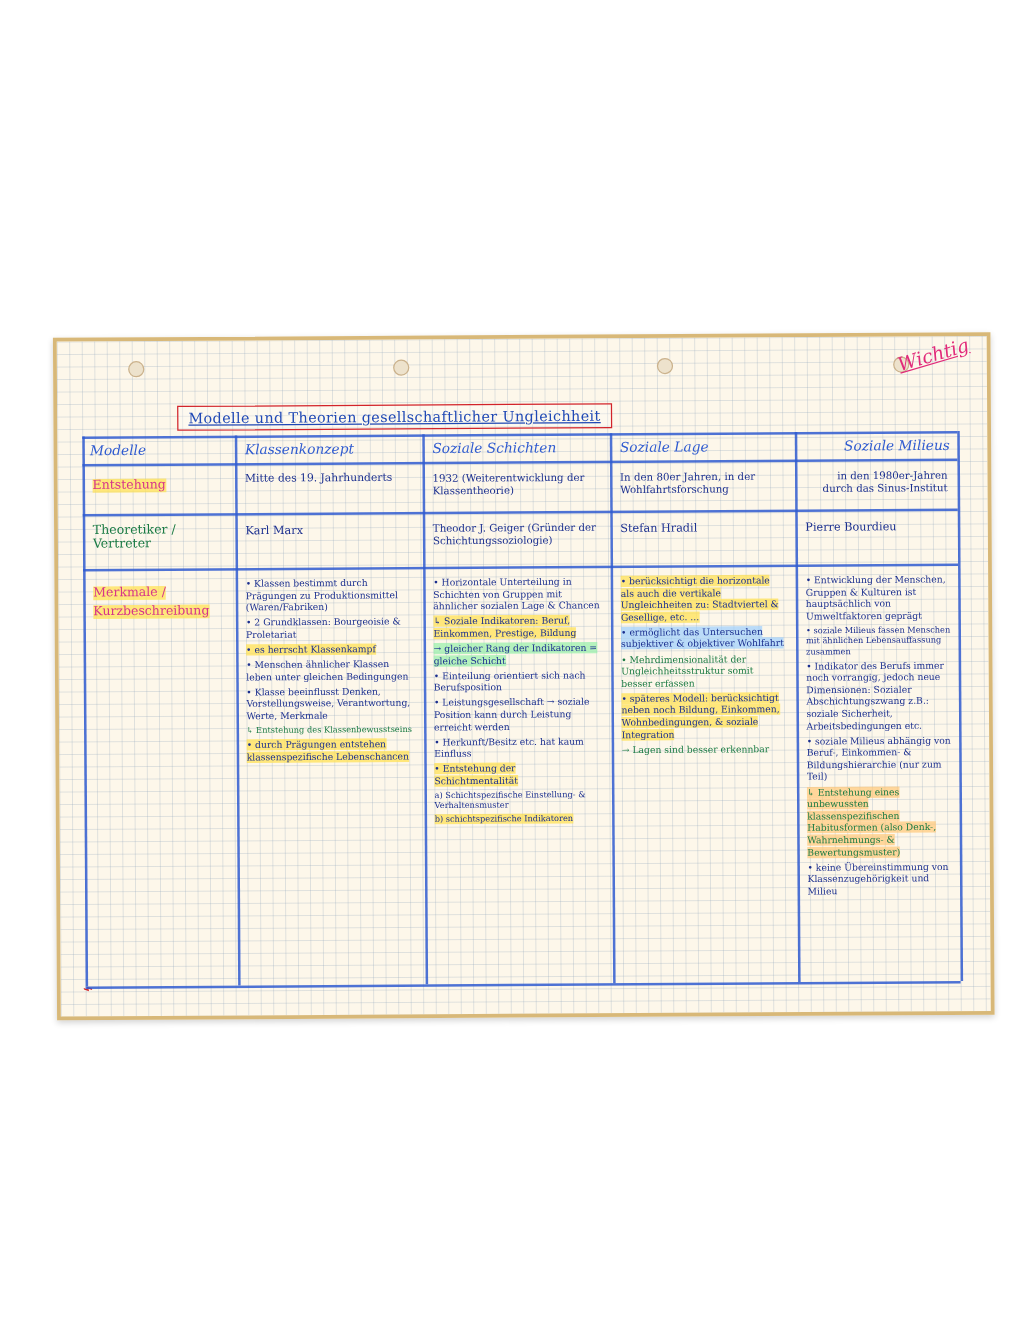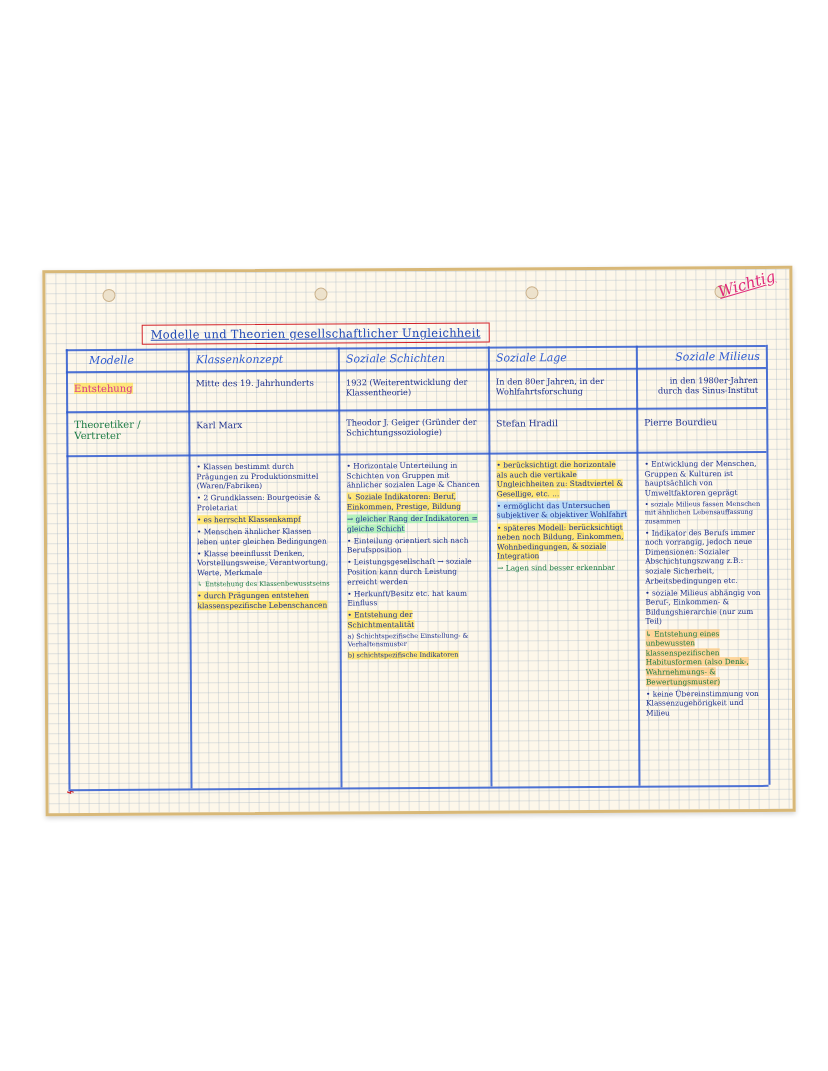--- a/index.html
+++ b/index.html
@@ -94,21 +94,21 @@
       <div class="hline" style="top:106px;"></div>
       <div class="hline" style="top:440px;"></div>
 
       <div class="vline" style="left:0;"></div>
       <div class="vline" style="left:122px;"></div>
       <div class="vline" style="left:272px;"></div>
       <div class="vline" style="left:422px;"></div>
       <div class="vline" style="left:570px;"></div>
       <div class="vline" style="left:700px;"></div>
 
-      <div class="cell hd" style="left:2px;top:3px;width:140px;margin-left:17px;">Modelle</div>
+      <div class="cell hd" style="left:2px;top:3px;width:140px;">Modelle</div>
       <div class="cell hd" style="left:126px;top:3px;width:142px;">Klassenkonzept</div>
       <div class="cell hd" style="left:276px;top:3px;width:142px;">Soziale Schichten</div>
       <div class="cell hd" style="left:426px;top:3px;width:140px;">Soziale Lage</div>
       <div class="cell hd" style="left:574px;top:3px;width:124px;text-align:right;">Soziale Milieus</div>
 
       <div class="cell rowlbl" style="left:4px;top:32px;width:116px;">
         <span class="pink hl-y">Entstehung</span>
       </div>
 
       <div class="cell txt darkblue" style="left:126px;top:28px;width:140px;font-size:8.6px;line-height:11px;">Mitte des 19. Jahrhunderts</div>
@@ -117,20 +117,23 @@
       <div class="cell txt darkblue" style="left:574px;top:28px;width:122px;font-size:8.2px;line-height:10px;text-align:right;">in den 1980er-Jahren durch das Sinus-Institut</div>
 
       <div class="cell rowlbl" style="left:4px;top:68px;width:116px;">
         <span class="green">Theoretiker / Vertreter</span>
       </div>
       <div class="cell txt darkblue" style="left:126px;top:70px;width:140px;font-size:9px;line-height:11px;">Karl Marx</div>
       <div class="cell txt darkblue" style="left:276px;top:68px;width:140px;font-size:8.2px;line-height:10px;">Theodor J. Geiger (Gründer der Schichtungssoziologie)</div>
       <div class="cell txt darkblue" style="left:426px;top:70px;width:138px;font-size:9px;line-height:11px;">Stefan Hradil</div>
       <div class="cell txt darkblue" style="left:574px;top:70px;width:122px;font-size:9px;line-height:11px;">Pierre Bourdieu</div>
 
+      <div class="cell rowlbl" style="left:4px;top:116px;width:116px;line-height:15px;">
+        <span class="pink hl-y">Merkmale / Kurzbeschreibung</span>
+      </div>
 
       <div class="cell txt darkblue" style="left:126px;top:112px;width:142px;">
         <p class="l">• Klassen bestimmt durch Prägungen zu Produktionsmittel (Waren/Fabriken)</p>
         <p class="l">• 2 Grundklassen: Bourgeoisie &amp; Proletariat</p>
         <p class="l"><span class="hl-y">• es herrscht Klassenkampf</span></p>
         <p class="l">• Menschen ähnlicher Klassen leben unter gleichen Bedingungen</p>
         <p class="l">• Klasse beeinflusst Denken, Vorstellungsweise, Verantwortung, Werte, Merkmale</p>
         <p class="l sm green">↳ Entstehung des Klassenbewusstseins</p>
         <p class="l"><span class="hl-y">• durch Prägungen entstehen klassenspezifische Lebenschancen</span></p>
       </div>
@@ -143,20 +146,21 @@
         <p class="l">• Leistungsgesellschaft → soziale Position kann durch Leistung erreicht werden</p>
         <p class="l">• Herkunft/Besitz etc. hat kaum Einfluss</p>
         <p class="l"><span class="hl-y">• Entstehung der Schichtmentalität</span></p>
         <p class="l sm">a) Schichtspezifische Einstellung- &amp; Verhaltensmuster</p>
         <p class="l sm"><span class="hl-y">b) schichtspezifische Indikatoren</span></p>
       </div>
 
       <div class="cell txt darkblue" style="left:426px;top:112px;width:140px;">
         <p class="l"><span class="hl-y">• berücksichtigt die horizontale als auch die vertikale Ungleichheiten zu: Stadtviertel &amp; Gesellige, etc. ...</span></p>
         <p class="l"><span class="hl-b">• ermöglicht das Untersuchen subjektiver &amp; objektiver Wohlfahrt</span></p>
+        <p class="l green">• Mehrdimensionalität der Ungleichheitsstruktur somit besser erfassen</p>
         <p class="l"><span class="hl-y">• späteres Modell: berücksichtigt neben noch Bildung, Einkommen, Wohnbedingungen, &amp; soziale Integration</span></p>
         <p class="l green">→ Lagen sind besser erkennbar</p>
       </div>
 
       <div class="cell txt darkblue" style="left:574px;top:112px;width:124px;">
         <p class="l"><span>• Entwicklung der Menschen, Gruppen &amp; Kulturen ist hauptsächlich von Umweltfaktoren geprägt</span></p>
         <p class="l sm">• soziale Milieus fassen Menschen mit ähnlichen Lebensauffassung zusammen</p>
         <p class="l"><span>• Indikator des Berufs immer noch vorrangig, jedoch neue Dimensionen: Sozialer Abschichtungszwang z.B.: soziale Sicherheit, Arbeitsbedingungen etc.</span></p>
         <p class="l">• soziale Milieus abhängig von Beruf-, Einkommen- &amp; Bildungshierarchie (nur zum Teil)</p>
         <p class="l green"><span class="hl-o">↳ Entstehung eines unbewussten klassenspezifischen Habitusformen (also Denk-, Wahrnehmungs- &amp; Bewertungsmuster)</span></p>

